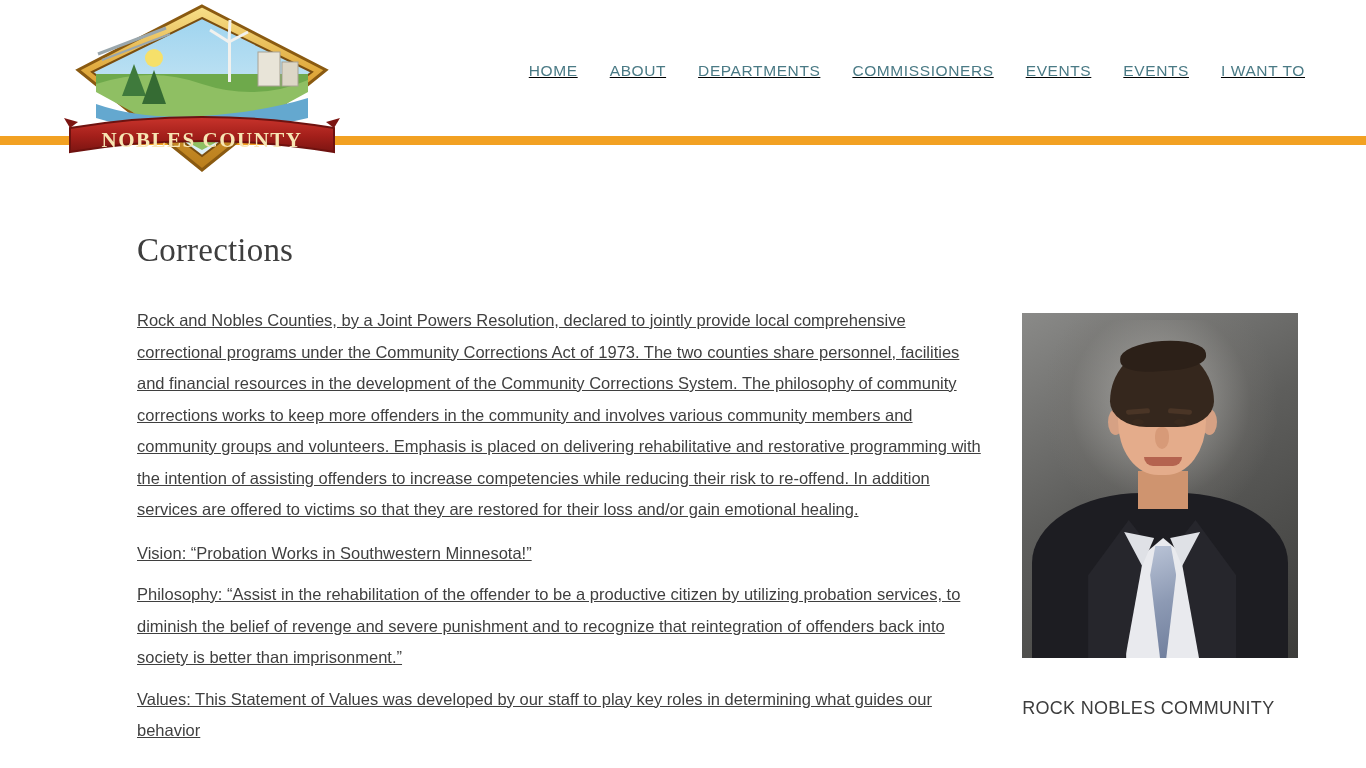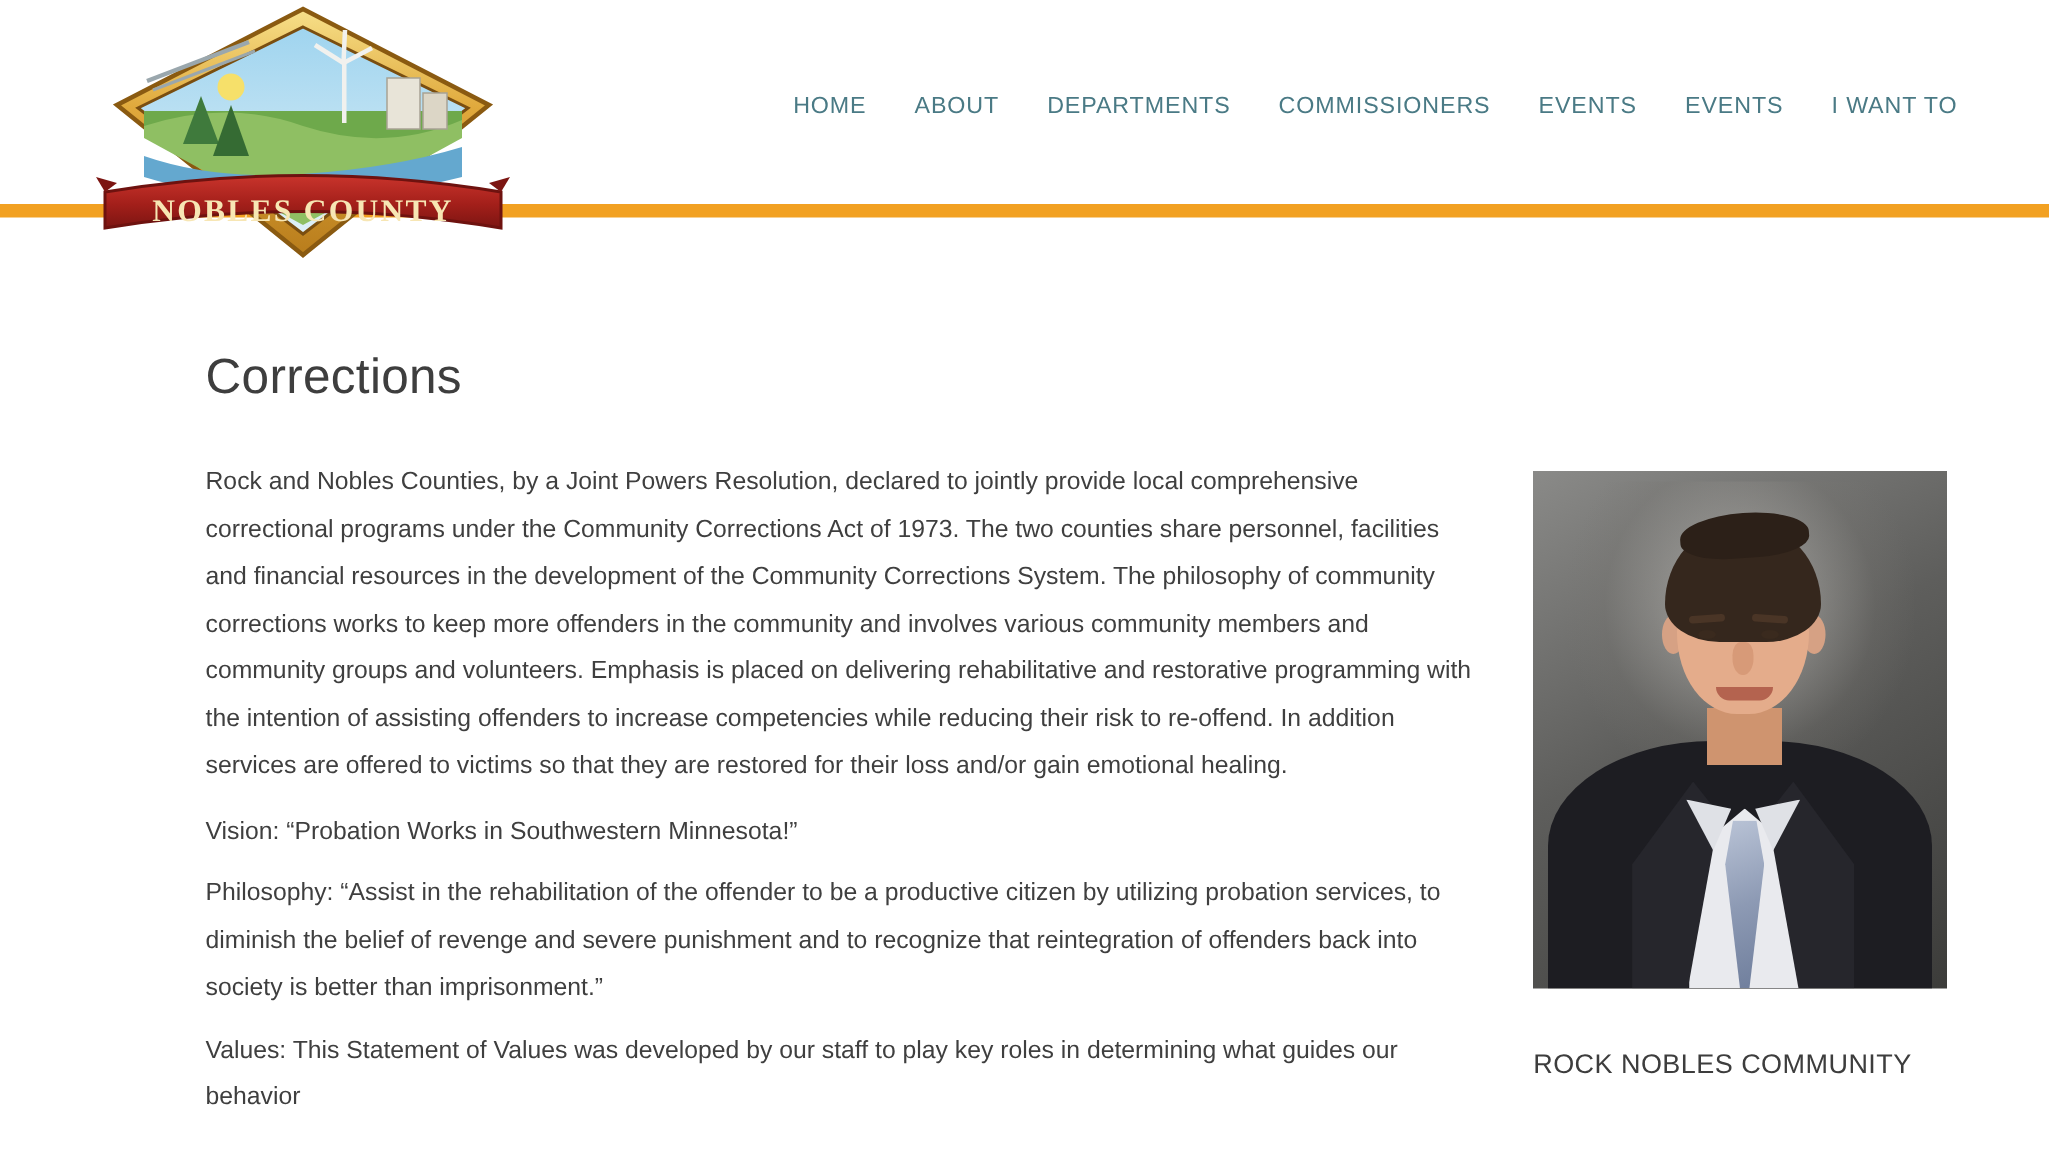--- a/index.html
+++ b/index.html
@@ -29,20 +29,21 @@
   }
   .logo svg { display: block; }
 
   .nav {
     position: absolute;
     right: 45px;
     top: 62px;
     display: flex;
     align-items: center;
     gap: 0px;
+    text-decoration: underline;
   }
   .nav-item {
     color: #4a7a85;
     font-size: 15.5px;
     letter-spacing: 0.6px;
     padding: 0 16px;
     text-decoration: none;
     white-space: nowrap;
     cursor: pointer;
   }
@@ -68,21 +69,21 @@
     width: 1232px;
     padding-left: 4px;
     padding-top: 86px;
   }
   .page-title {
     font-size: 33px;
     font-weight: 400;
     color: #3e3e3e;
     margin: 0 0 36px 66px;
     letter-spacing: 0.2px;
-    font-family: Liberation Sans, sans-serif;
+    font-family: Liberation Serif, serif;
   }
 
   .columns {
     display: flex;
     align-items: flex-start;
     margin-left: 66px;
   }
   .main-col {
     width: 910px;
     padding-right: 40px;
@@ -91,20 +92,21 @@
     width: 285px;
     padding-top: 8px;
   }
 
   .body-para {
     font-size: 16.5px;
     line-height: 31.5px;
     color: #3f3f3f;
     margin: 0 0 12px 0;
     text-align: left;
+    text-decoration: underline;
   }
   .body-para.tight { margin-bottom: 10px; }
 
   
   .portrait {
     width: 276px;
     height: 345px;
     background: linear-gradient(150deg, #8a8a88 0%, #5e5e5c 45%, #3c3c3a 100%);
     position: relative;
     overflow: hidden;

